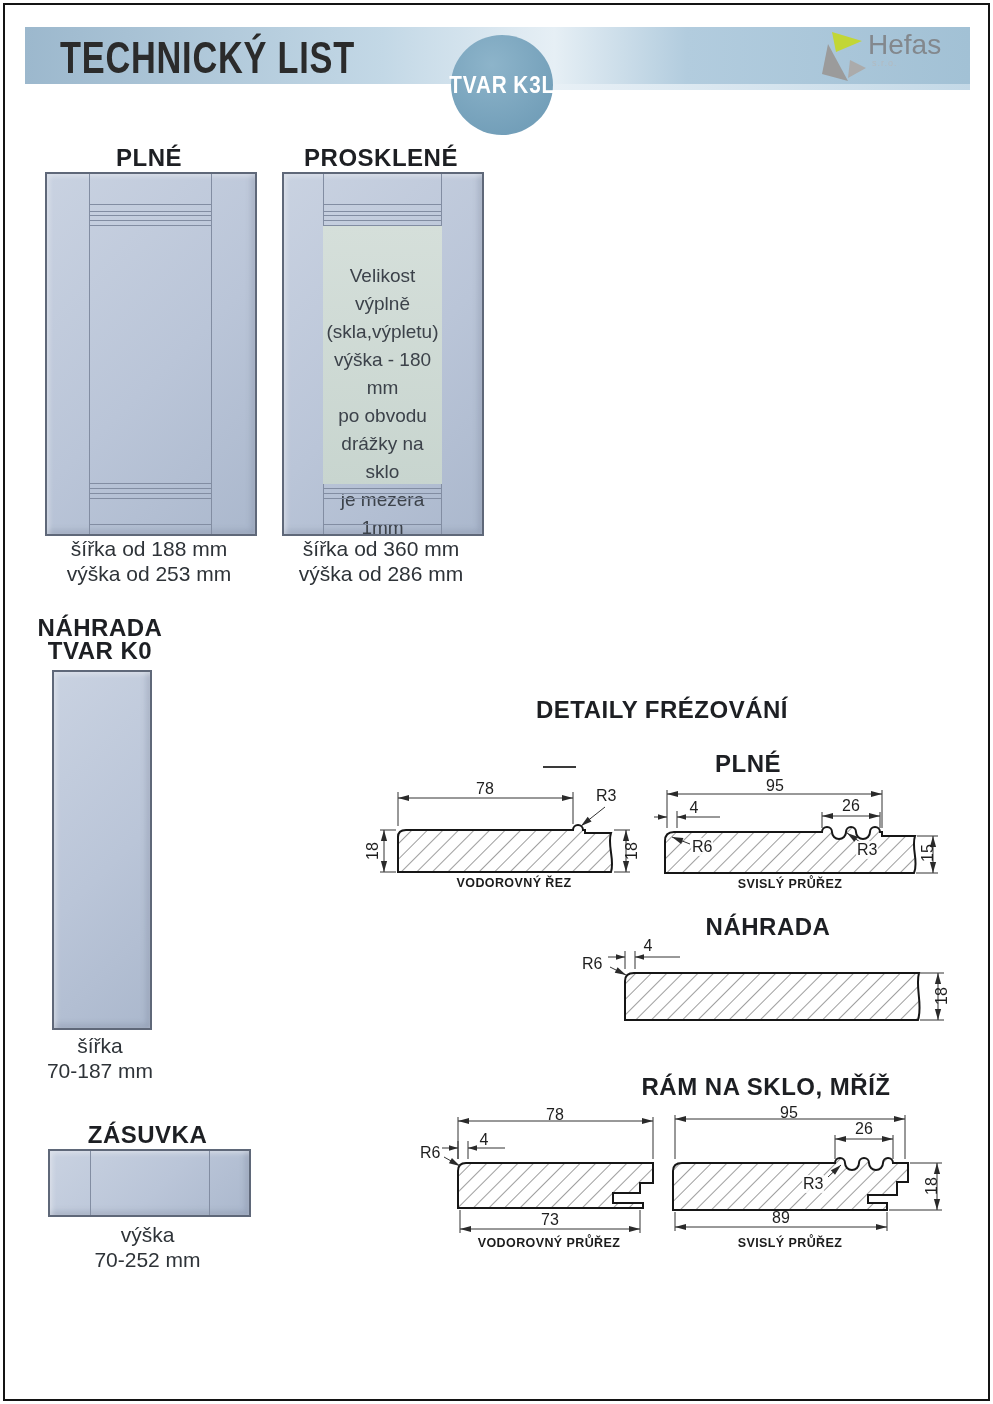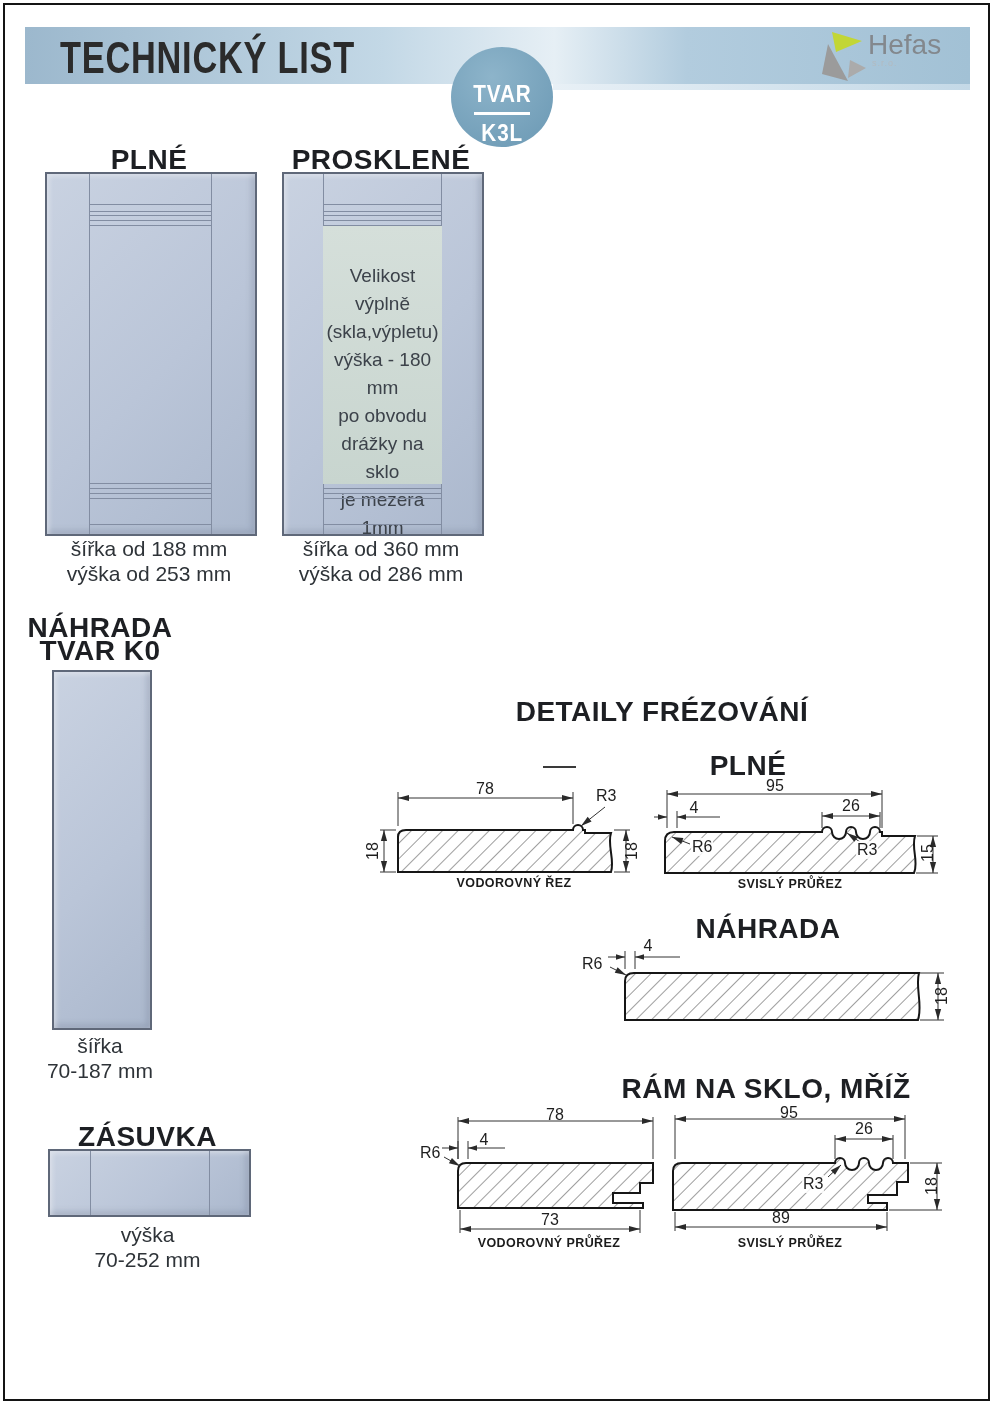--- a/index.html
+++ b/index.html
@@ -7,40 +7,40 @@
         font-family:"Liberation Sans",sans-serif;}
   .frame{position:absolute;inset:3px;border:2px solid #141414;pointer-events:none;}
 
   
   .hbar{position:absolute;left:25px;top:27px;width:945px;height:57px;
         background:linear-gradient(to right,#9cb8cd 0%,#c3d8e6 38%,#e6eff5 56%,#b2ccde 70%,#a2c1d5 100%);}
   .hbar2{position:absolute;left:553px;top:82px;width:417px;height:8px;
         background:linear-gradient(to right,#e8f0f6,#c4d9e7);}
   .title{position:absolute;left:35px;top:6px;font-size:44px;font-weight:700;color:#2b2b2b;
         letter-spacing:1px;transform:scaleX(.78);transform-origin:left center;white-space:nowrap;}
-  .badge{position:absolute;left:451px;top:47px;width:102px;height:100px;border-radius:50%;
+  .badge{position:absolute;left:451px;top:35px;width:102px;height:100px;border-radius:50%;
         background:radial-gradient(circle at 40% 30%,#8db4ca,#739fb9 75%);
-        display:flex;flex-direction:column;align-items:center;justify-content:flex-end;}
+        display:flex;align-items:center;justify-content:center;}
   .badge .t{font-size:23px;font-weight:700;color:#fff;letter-spacing:1px;transform:scaleX(.9);}
   .badge .sep{width:56px;height:3px;background:#fff;margin:4px 0 5px;}
   .logo{position:absolute;left:820px;top:31px;display:flex;}
   .logo-text{margin-left:2px;position:relative;}
   .logo-text .nm{font-size:28px;color:#83888d;line-height:28px;}
   .logo-text .sub{position:absolute;left:4px;top:27px;font-size:9px;color:#b2bac0;letter-spacing:1px;}
 
   
   .door{position:absolute;border:2px solid #5f6879;
         background:linear-gradient(135deg,#c9d2e1 0%,#bac5d8 55%,#abb8cd 100%);
         box-shadow:inset 2px 2px 5px rgba(255,255,255,.45), inset -3px -3px 6px rgba(90,100,125,.28);}
   .dl{position:absolute;background:#828da2;}
   .vl{width:1px;top:0;bottom:0;}
   .hl{height:1px;}
   .glass{position:absolute;background:linear-gradient(#d5dfda,#c8d5cf);
         color:#3c424a;font-size:19px;line-height:28px;text-align:center;padding-top:36px;box-sizing:border-box;}
-  .heading{position:absolute;font-size:28px;font-weight:700;color:#1d1f23;text-align:center;
+  .heading{position:absolute;font-size:24px;font-weight:700;color:#1d1f23;text-align:center;
         letter-spacing:.5px;}
   .udim{position:absolute;font-size:21px;color:#2e3338;text-align:center;line-height:25px;}
 
   
   .draw{position:absolute;}
   .draw svg{position:absolute;left:0;top:0;overflow:visible;}
   .dim-label{position:absolute;font-size:16px;color:#1e1e1e;white-space:nowrap;text-align:center;}
   .rot{transform:rotate(-90deg);transform-origin:center center;}
   .cap{position:absolute;left:0;width:100%;text-align:center;font-size:12.5px;font-weight:700;
         color:#1b1b1b;letter-spacing:.4px;}

